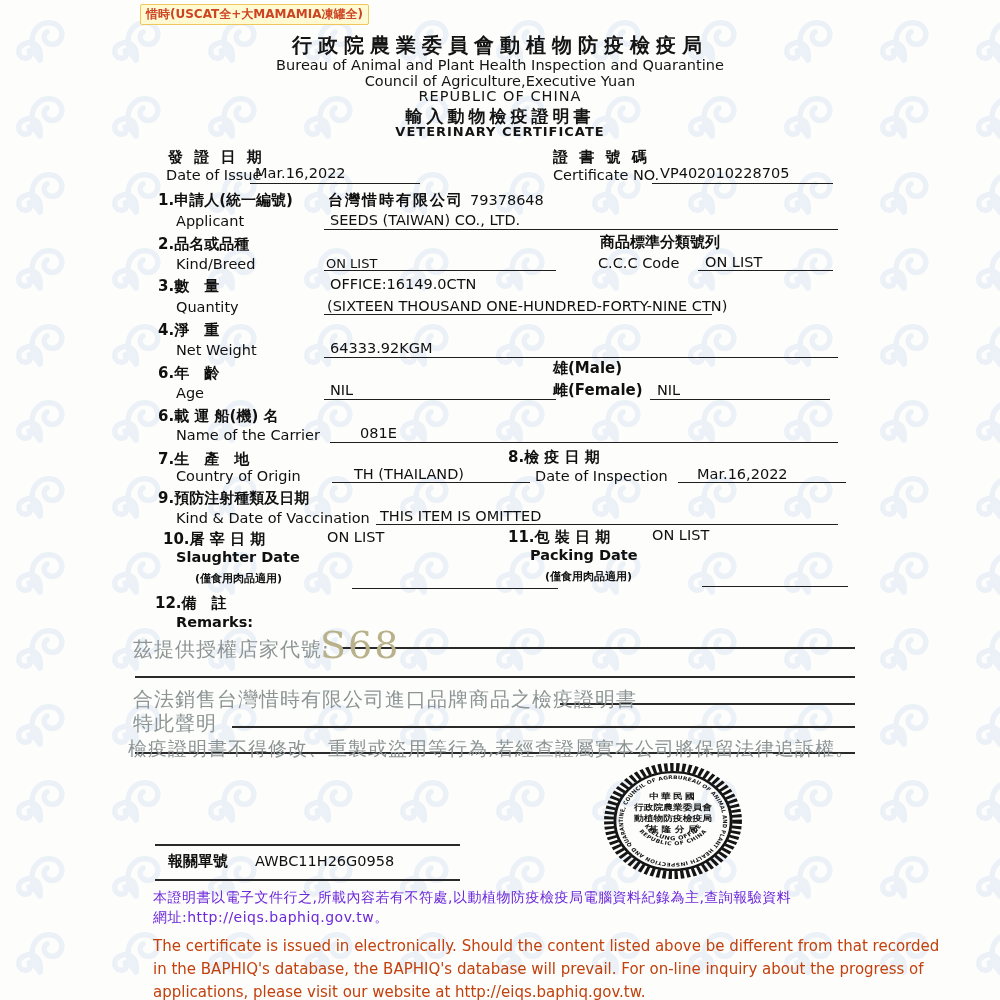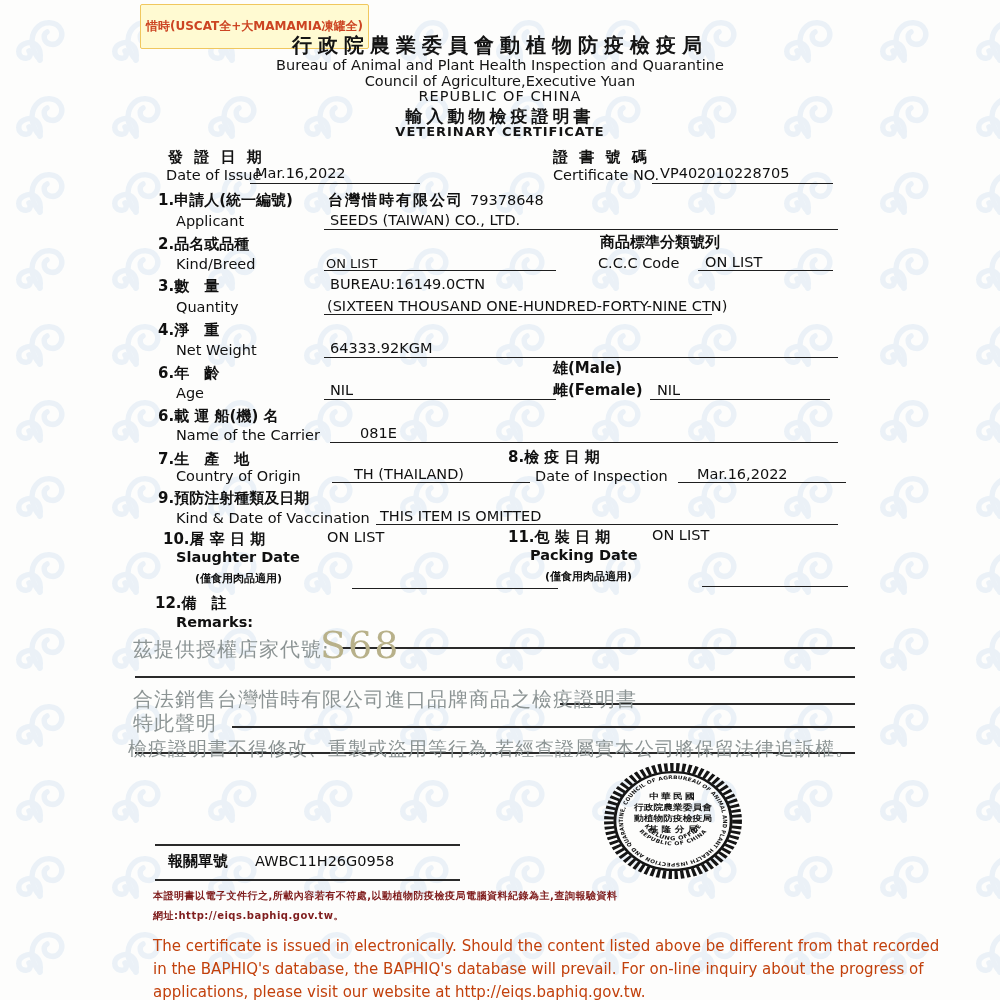--- a/index.html
+++ b/index.html
@@ -11,23 +11,23 @@
   .zhs{font-weight:700;font-size:15px;letter-spacing:3px;color:#101010;}
   .en{font-size:14.5px;color:#101010;}
   .val{font-size:14.5px;color:#101010;}
   .note{font-weight:700;font-size:11px;color:#101010;}
   .rule{position:absolute;height:0;border-top:1.8px solid #1f1f1f;}
   .rule2{position:absolute;height:0;border-top:2px solid #2a2a2a;}
   .hdr{position:absolute;left:70px;width:860px;text-align:center;}
   .gray{position:absolute;white-space:pre;color:#8c9494;font-size:20px;letter-spacing:1px;}
   .code{position:absolute;font-family:"DejaVu Serif",serif;font-size:38px;color:#b8b18a;letter-spacing:2px;}
   .badge{position:absolute;left:140px;top:4px;background:#fffad2;border:1px solid #f0c75e;
-         color:#cc4422;font-size:12px;font-weight:700;padding:13px 5px;border-radius:2px;}
+         color:#cc4422;font-size:12px;font-weight:700;padding:1px 5px;border-radius:2px;}
   .seal-svg{position:absolute;left:597px;top:757px;}
-  .fzh{font-weight:700;font-size:10px;letter-spacing:.5px;color:#7f1d1d;}
+  .fzh{font-weight:400;font-size:14px;letter-spacing:.5px;color:#6d28d9;}
   .fen{font-size:15px;color:#c2410c;}
 </style>
 </head>
 <body>
 
 <div class="page">
 
   <svg class="wm" width="1000" height="1000" aria-hidden="true">
     <defs>
       <pattern id="wmp" width="96" height="76" patternUnits="userSpaceOnUse">
@@ -68,21 +68,21 @@
   <div class="abs zh" style="left:158px;top:235px;">2.品名或品種</div>
   <div class="abs zh" style="left:600px;top:233px;">商品標準分類號列</div>
   <div class="abs en" style="left:176px;top:256px;">Kind/Breed</div>
   <div class="abs val" style="left:326px;top:256px;font-size:13px;">ON LIST</div>
   <div class="rule" style="left:324px;top:270px;width:232px;"></div>
   <div class="abs en" style="left:598px;top:255px;">C.C.C Code</div>
   <div class="abs val" style="left:705px;top:254px;">ON LIST</div>
   <div class="rule" style="left:698px;top:270px;width:135px;"></div>
 
   <div class="abs zh" style="left:158px;top:277px;">3.數　量</div>
-  <div class="abs val" style="left:330px;top:276px;">BUREAU:16149.0CTN</div>
+  <div class="abs val" style="left:330px;top:276px;">OFFICE:16149.0CTN</div>
   <div class="abs en" style="left:176px;top:299px;text-align:center;">Quantity</div>
   <div class="abs val" style="left:327px;top:298px;">(SIXTEEN THOUSAND ONE-HUNDRED-FORTY-NINE CTN)</div>
   <div class="rule" style="left:324px;top:314px;width:388px;"></div>
 
   <div class="abs zh" style="left:158px;top:321px;">4.淨　重</div>
   <div class="abs en" style="left:176px;top:342px;">Net Weight</div>
   <div class="abs val" style="left:330px;top:340px;">64333.92KGM</div>
   <div class="rule" style="left:324px;top:357px;width:514px;"></div>
 
   <div class="abs zh" style="left:158px;top:364px;">6.年　齡</div>

